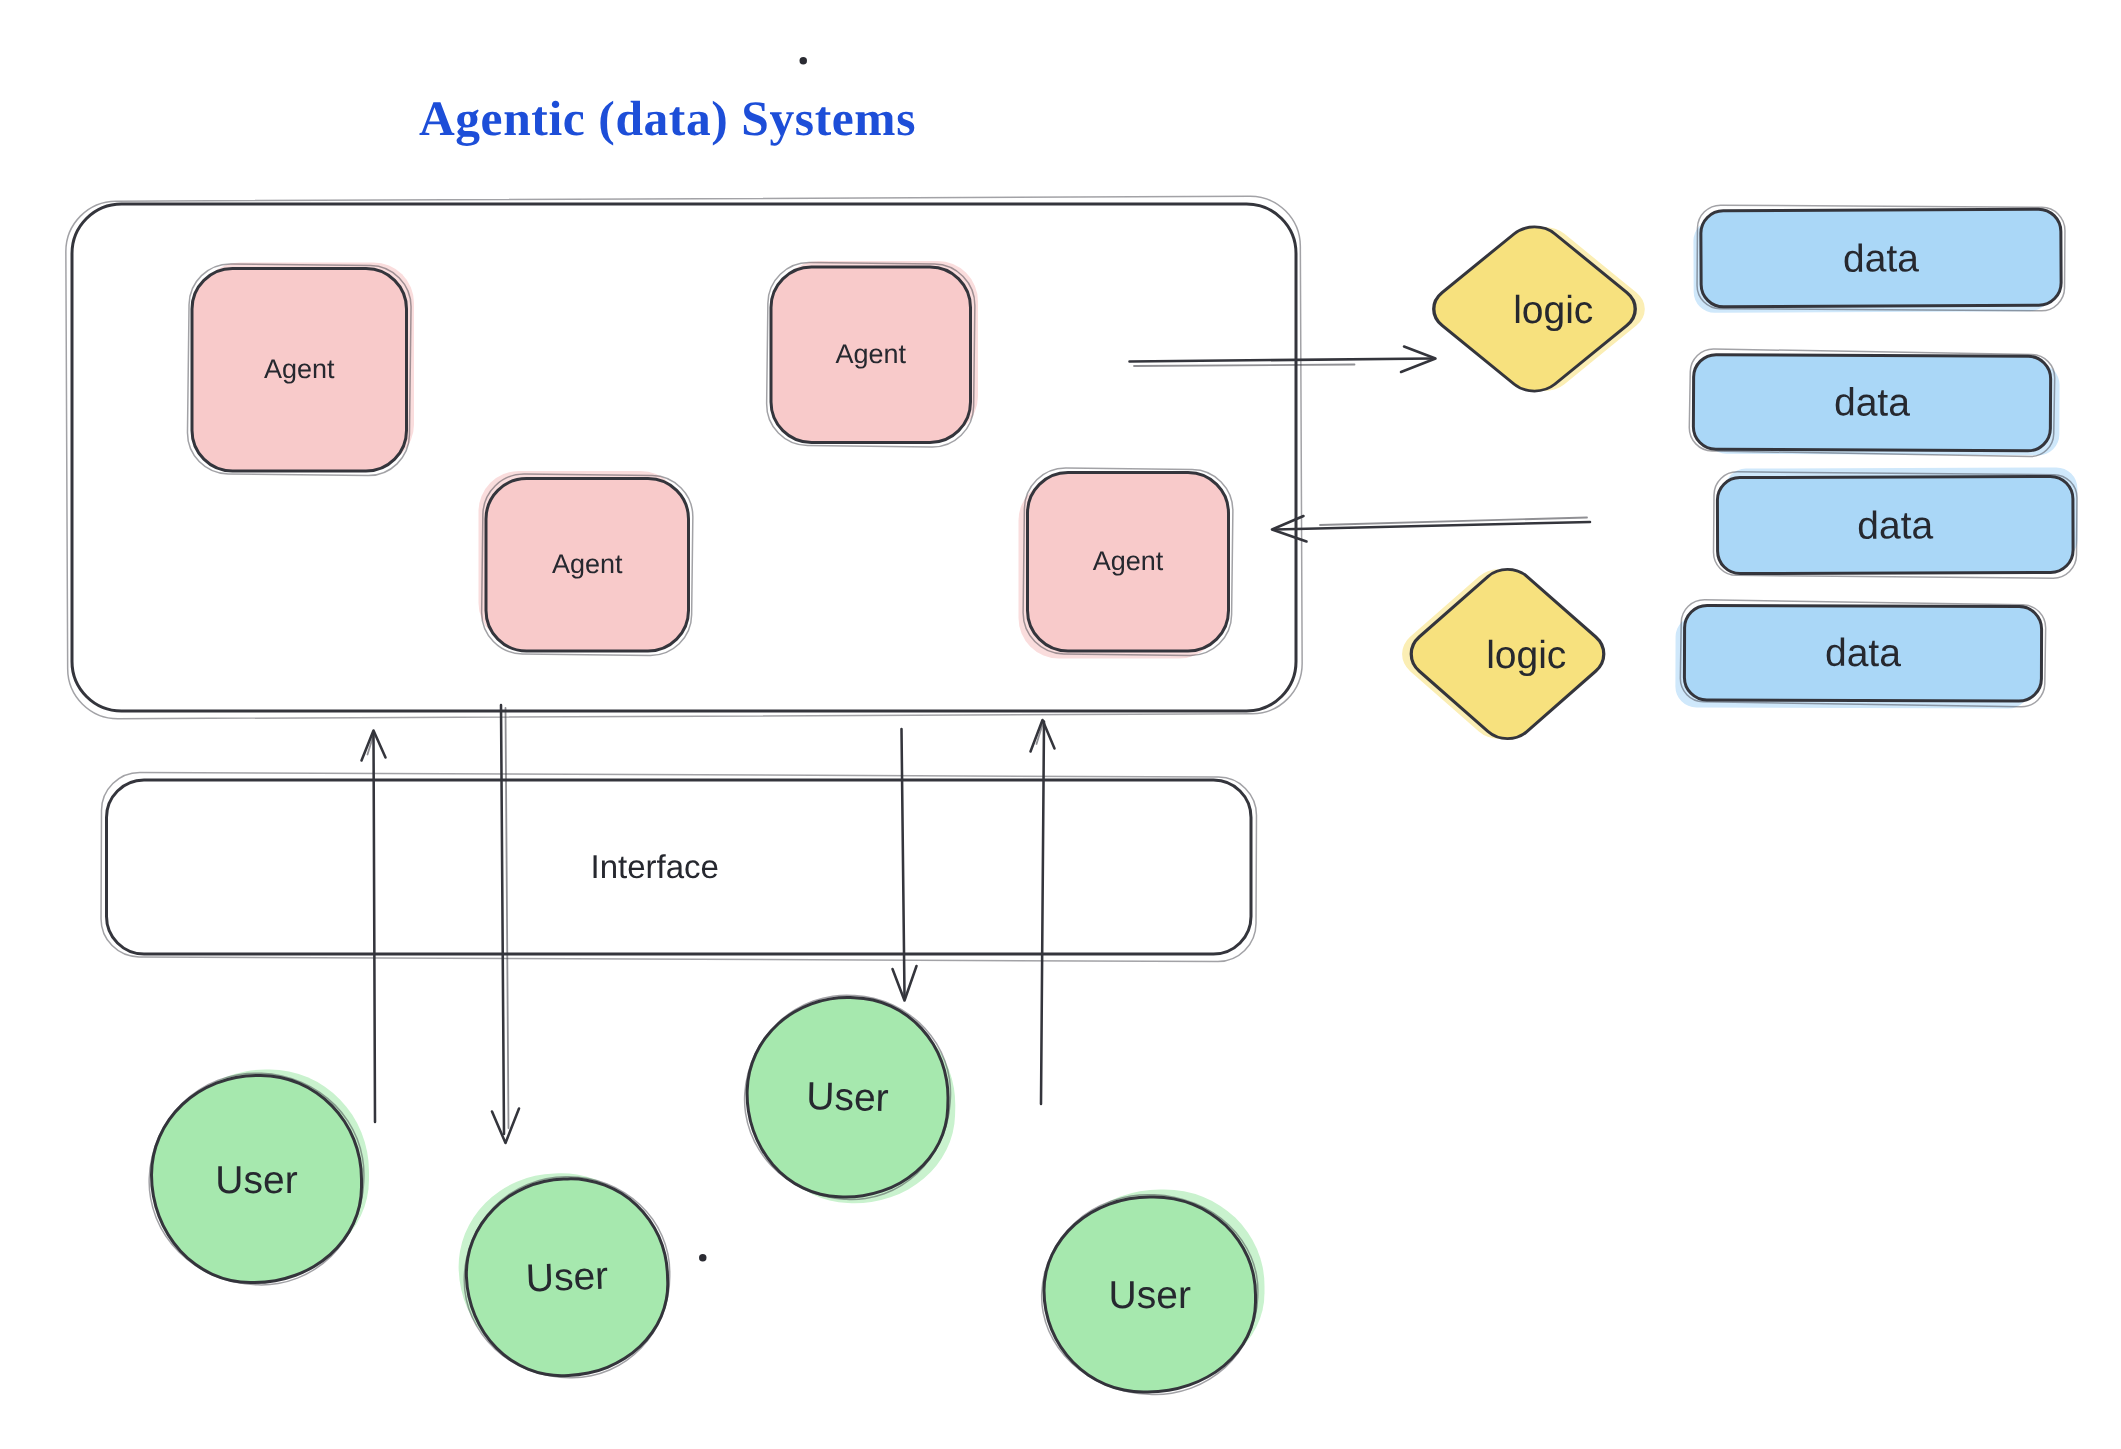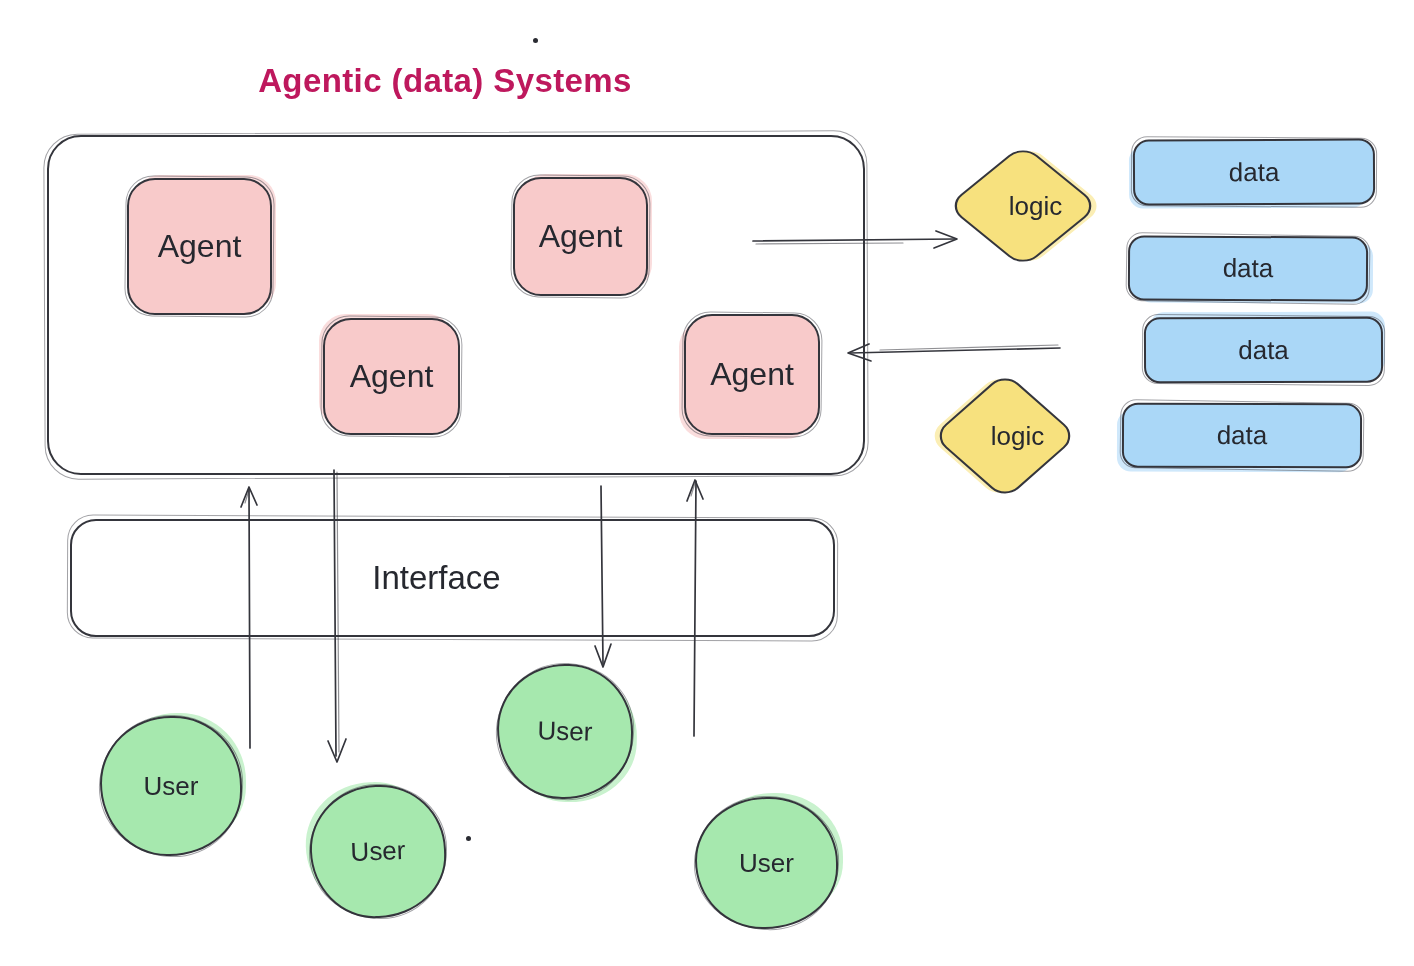--- a/index.html
+++ b/index.html
@@ -9,46 +9,46 @@
     --c-user:#a6e8ae;  --c-user-soft:#c9f2ce;
     --c-stroke:#34353c; --c-text:#26282f;
   }
   html,body{margin:0;padding:0;background:#ffffff;}
   .canvas{
     position:relative;width:1414px;height:966px;background:#ffffff;overflow:hidden;
     font-family:"Liberation Sans", sans-serif;color:var(--c-text);
   }
   .title{
     position:absolute;left:190px;top:62px;width:510px;text-align:center;
-    font-size:33px;font-weight:600;letter-spacing:.4px;color:#be185d;
+    font-size:33px;font-weight:600;letter-spacing:.4px;color:#1d4ed8;font-family:Liberation Serif, serif;
   }
   
   .sketch{position:absolute;border:2px solid var(--c-stroke);box-sizing:border-box;
     display:flex;align-items:center;justify-content:center;}
   .sketch::after{content:"";position:absolute;inset:-4px;border:1.5px solid rgba(48,49,58,.45);
     border-radius:inherit;transform:rotate(.7deg);pointer-events:none;}
   .system-box{left:47px;top:135px;width:818px;height:340px;border-radius:34px;background:#fff;z-index:4;}
   .system-box::after{transform:rotate(-.25deg);inset:-5px;}
-  .agent{background:var(--c-agent);border-radius:28px;font-size:32px;z-index:10;
+  .agent{background:var(--c-agent);border-radius:28px;font-size:18px;z-index:10;
     box-shadow:5px -4px 0 -1px var(--c-agent-soft);}
   .agent1{left:127px;top:178px;width:145px;height:137px;}
   .agent2{left:513px;top:177px;width:135px;height:119px;}
   .agent3{left:323px;top:318px;width:137px;height:117px;box-shadow:-5px -5px 0 -1px var(--c-agent-soft);}
   .agent4{left:684px;top:314px;width:136px;height:121px;box-shadow:-6px 5px 0 -1px var(--c-agent-soft);}
   .data{background:var(--c-data);border-radius:16px;font-size:26px;z-index:10;}
   .data1{left:1133px;top:139px;width:242px;height:66px;transform:rotate(-.3deg);
     box-shadow:-6px 5px 0 -2px var(--c-data-soft);}
   .data2{left:1128px;top:236px;width:240px;height:65px;transform:rotate(.3deg);
     box-shadow:7px 4px 0 -2px var(--c-data-soft);}
   .data3{left:1144px;top:317px;width:239px;height:66px;transform:rotate(-.2deg);
     box-shadow:4px -7px 0 -2px var(--c-data-soft);}
   .data4{left:1122px;top:403px;width:240px;height:65px;transform:rotate(.2deg);
     box-shadow:-7px 6px 0 -2px var(--c-data-soft);}
   .interface-box{left:70px;top:519px;width:765px;height:118px;border-radius:26px;background:#fff;
-    font-size:33px;z-index:8;}
+    font-size:22px;z-index:8;}
   .interface-box::after{transform:rotate(.25deg);inset:-5px;}
   .interface-box .lbl{transform:translateX(-16px);}
   .user{background:var(--c-user);font-size:26px;z-index:10;
     border-radius:51% 49% 52% 48% / 49% 51% 47% 53%;}
   .user::after{border-radius:50% 50% 48% 52% / 52% 48% 51% 49%;transform:rotate(2deg);inset:-3px;}
   .user1{left:100px;top:716px;width:142px;height:140px;box-shadow:6px -5px 0 -2px var(--c-user-soft);}
   .user2{left:310px;top:785px;width:136px;height:133px;box-shadow:-6px -5px 0 -2px var(--c-user-soft);transform:rotate(-2deg);}
   .user3{left:497px;top:664px;width:136px;height:135px;box-shadow:6px 5px 0 -2px var(--c-user-soft);transform:rotate(1.5deg);}
   .user4{left:695px;top:797px;width:143px;height:132px;box-shadow:7px -6px 0 -2px var(--c-user-soft);}
   

